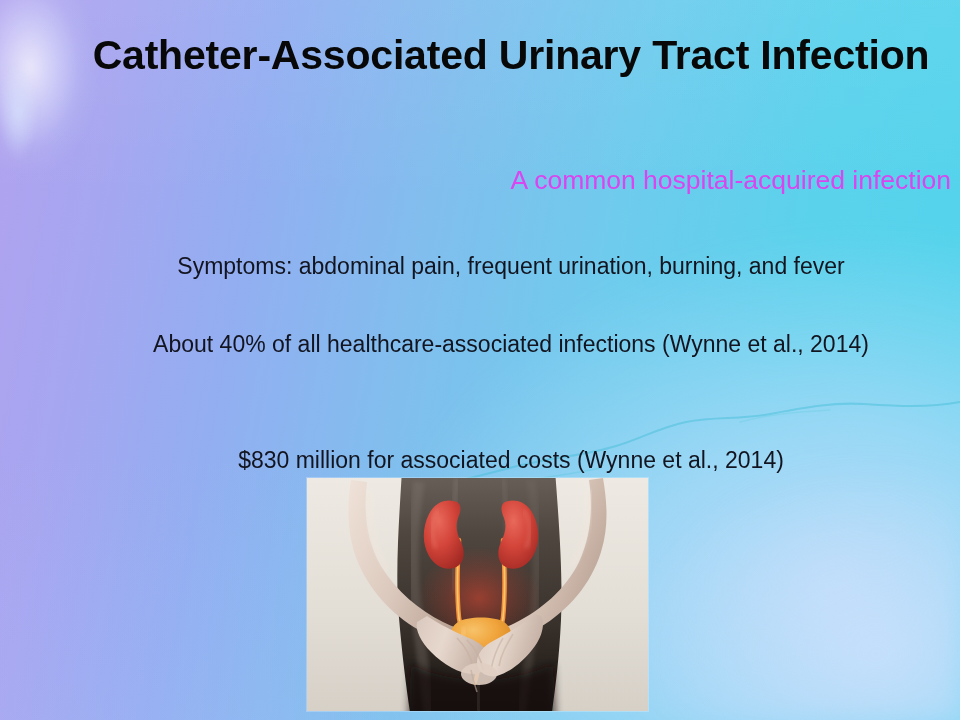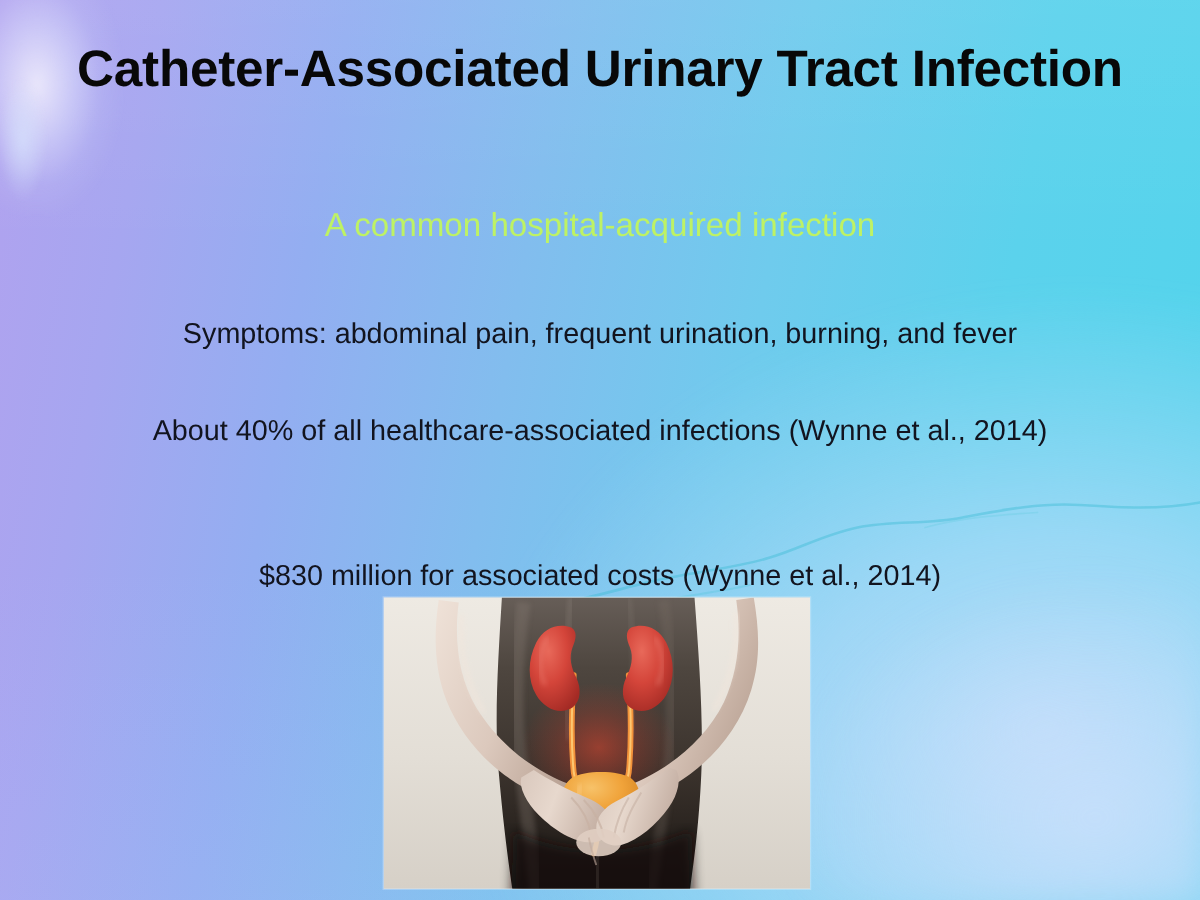--- a/index.html
+++ b/index.html
@@ -87,41 +87,42 @@
     right: 0; top: 392px;
     width: 520px; height: 130px;
     opacity: 0.55;
   }
   .edge-stroke svg { display:block; width:100%; height:100%; }
 
   
   .text-layer {
     position: absolute;
     inset: 0;
+    margin-left: 31px;
   }
   .title {
     position: absolute;
     left: 40px; top: 28px;
     width: 880px;
     text-align: center;
     font-size: 41px;
     font-weight: 700;
     line-height: 1.34;
     color: #080808;
     letter-spacing: -0.2px;
   }
   .subtitle {
     position: absolute;
     left: 40px; top: 163px;
     width: 880px;
-    text-align: center;
+    text-align: right;
     font-size: 26.5px;
     font-weight: 400;
     line-height: 1.3;
-    color: #bef264;
+    color: #d946ef;
   }
   .bullet {
     position: absolute;
     left: 20px;
     width: 920px;
     text-align: center;
     font-size: 23px;
     font-weight: 400;
     line-height: 1.44;
     color: #12141f;

